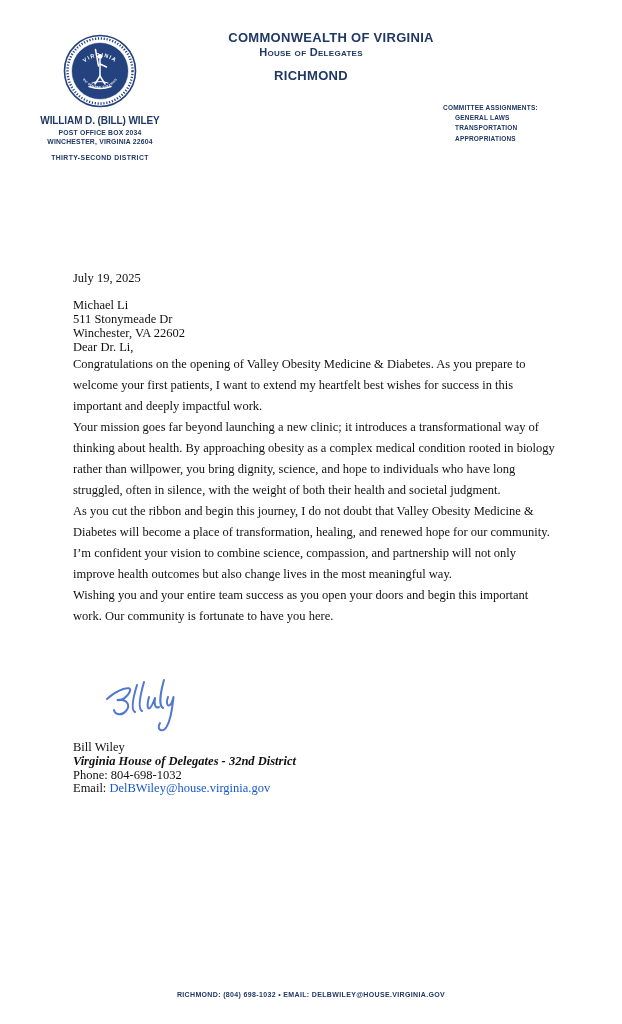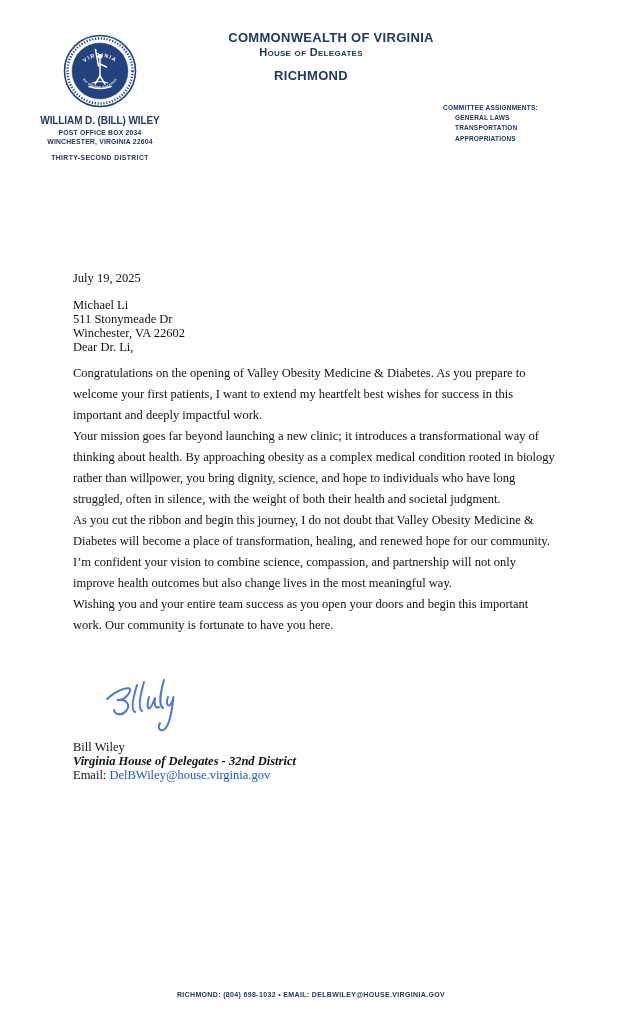--- a/index.html
+++ b/index.html
@@ -53,21 +53,21 @@
 
   
   .body-block {
     position: absolute;
     left: 73px; top: 271px; width: 520px;
     font-size: 12.5px;
     line-height: 15px;
   }
   .recipient { margin-top: 12px; }
   .recipient div, .salutation { line-height: 14px; }
-  .paragraphs { margin-top: 9px; }
+  .paragraphs { }
   .paragraphs p {
     white-space: pre-line;
     line-height: 21px;
     font-size: 12.5px;
   }
 
   
   .signature-scribble {
     position: absolute;
     left: 101px; top: 676px;
@@ -182,18 +182,19 @@
         <path stroke="#5077D1" d="M 96 42 C 92 56 92 68 98 64 C 104 58 106 48 108 44 C 106 56 108 66 116 62"></path>
         <path stroke="#5077D1" d="M 126 8 C 118 36 116 60 124 64"></path>
         <path stroke="#5077D1" d="M 134 42 C 130 52 132 62 138 58 C 142 54 144 46 145 42 C 143 58 141 86 131 102 C 123 114 110 108 118 94"></path>
       </g>
     </svg>
   </div>
 
   <div class="signer-block">
     <div class="signer-name">Bill Wiley</div>
     <div class="signer-title">Virginia House of Delegates - 32nd District</div>
+    <div>Phone: 804-698-1032</div>
     <div><span>Email: </span><a class="email-link">DelBWiley@house.virginia.gov</a></div>
   </div>
 
   <div class="footer">RICHMOND: (804) 698-1032  •  EMAIL: DELBWILEY@HOUSE.VIRGINIA.GOV</div>
 
 </div>
 
 </body></html>

